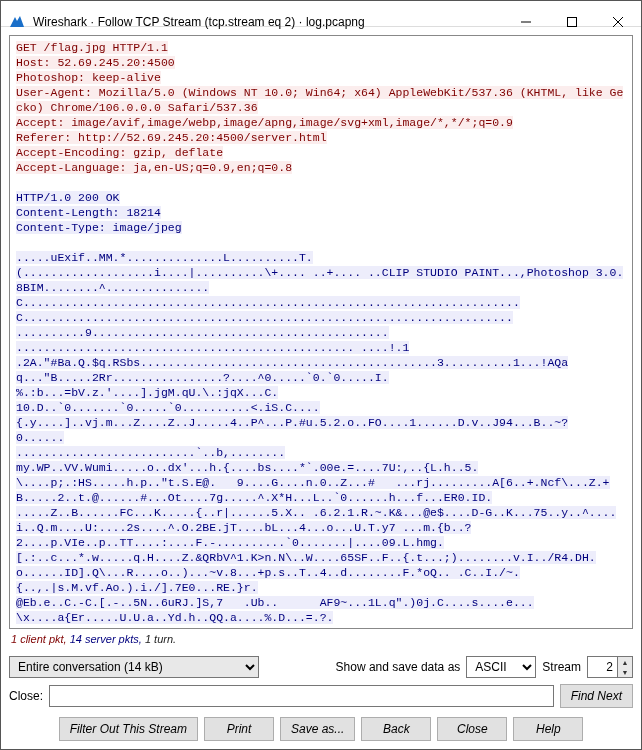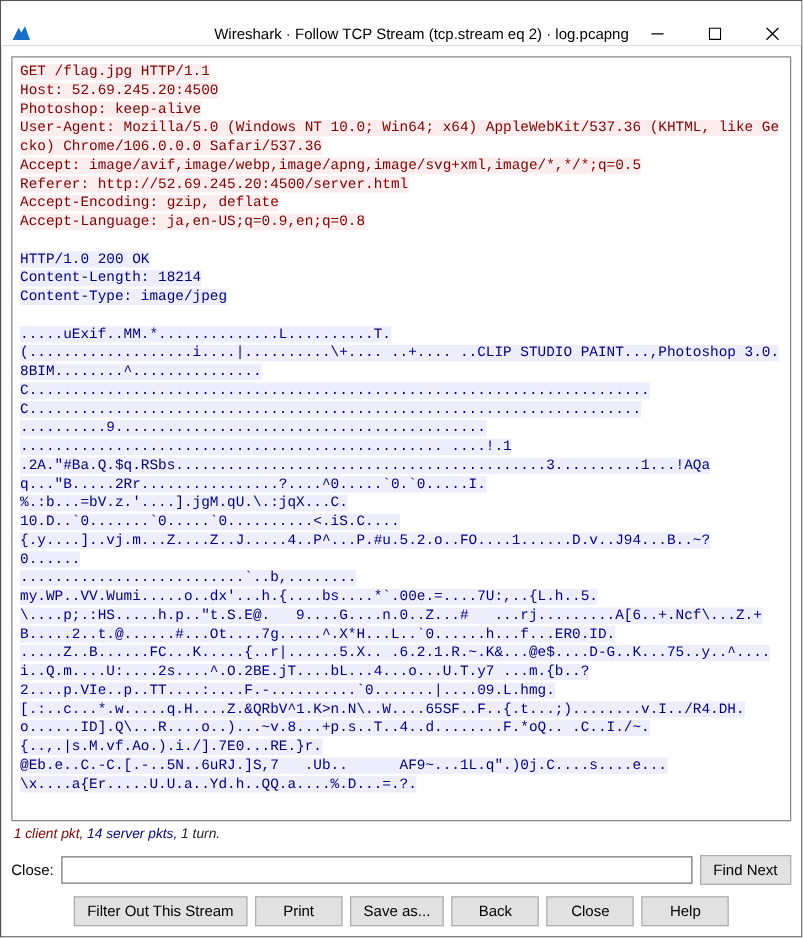--- a/index.html
+++ b/index.html
@@ -14,27 +14,26 @@
   }
   .window {
     width: 642px;
     height: 750px;
     background: #ffffff;
     border: 1px solid #555;
     display: flex;
     flex-direction: column;
   }
   .titlebar {
-    height: 36px;
+    height: 26px;
     display: flex;
     align-items: center;
     padding: 16px 0 0 8px;
     border-bottom: 1px solid #ddd;
     background: #ffffff;
-    text-align: right;
   }
   .titlebar .app-icon {
     width: 16px;
     height: 16px;
     margin-right: 8px;
     display: inline-flex;
     align-items: center;
     justify-content: center;
   }
   .titlebar .title {
@@ -145,20 +144,21 @@
   .btn {
     min-width: 70px;
     height: 24px;
     font-size: 12px;
     border: 1px solid #adadad;
     background: #e1e1e1;
     display: inline-flex;
     align-items: center;
     justify-content: center;
     padding: 0 10px;
+    font-style: italic;
   }
   .bottom-btns {
     display: flex;
     justify-content: center;
     gap: 6px;
     padding: 6px 0 0;
   }
   .lbl { white-space: nowrap; }
 </style>
 </head>
@@ -192,21 +192,21 @@
       </div>
     </div>
   </div>
 
   <div class="content-wrap">
 
     <div class="stream-box" id="stream-box"><span class="client">GET /flag.jpg HTTP/1.1</span>
 <span class="client">Host: 52.69.245.20:4500</span>
 <span class="client">Photoshop: keep-alive</span>
 <span class="client">User-Agent: Mozilla/5.0 (Windows NT 10.0; Win64; x64) AppleWebKit/537.36 (KHTML, like Gecko) Chrome/106.0.0.0 Safari/537.36</span>
-<span class="client">Accept: image/avif,image/webp,image/apng,image/svg+xml,image/*,*/*;q=0.5</span>
+<span class="client">Accept: image/avif,image/webp,image/apng,image/svg+xml,image/*,*/*;q=0.9</span>
 <span class="client">Referer: http://52.69.245.20:4500/server.html</span>
 <span class="client">Accept-Encoding: gzip, deflate</span>
 <span class="client">Accept-Language: ja,en-US;q=0.9,en;q=0.8</span>
 
 <span class="server">HTTP/1.0 200 OK</span>
 <span class="server">Content-Length: 18214</span>
 <span class="server">Content-Type: image/jpeg</span>
 
 <span class="server">.....uExif..MM.*..............L..........T.</span>
 <span class="server">(...................i....|..........\+.... ..+.... ..CLIP STUDIO PAINT...,Photoshop 3.0.8BIM........^...............C........................................................................C.......................................................................</span>
@@ -226,20 +226,38 @@
 <span class="server">{..,.|s.M.vf.Ao.).i./].7E0...RE.}r.</span>
 <span class="server">@Eb.e..C.-C.[.-..5N..6uRJ.]S,7   .Ub..      AF9~...1L.q".)0j.C....s....e...</span>
 <span class="server">\x....a{Er.....U.U.a..Yd.h..QQ.a....%.D...=.?.</span>
 
 </div>
 
     <div class="status-line">
       <span class="client-c">1 client pkt,</span><span class="server-c"> 14 server pkts,</span><span style="font-style:italic"> 1 turn.</span>
     </div>
 
+    <div class="row">
+      <select class="convo-select">
+        <option>Entire conversation (14 kB)</option>
+      </select>
+      <span style="flex:1"></span>
+      <span class="lbl">Show and save data as</span>
+      <select class="ascii-select">
+        <option>ASCII</option>
+      </select>
+      <span class="lbl">Stream</span>
+      <div class="stream-spin">
+        <input type="text" value="2" style="">
+        <div class="spin-btns">
+          <div>▲</div>
+          <div>▼</div>
+        </div>
+      </div>
+    </div>
 
     <div class="row">
       <span class="lbl">Close:</span>
       <input type="text" class="find-input" value="" style="">
       <div class="btn">Find Next</div>
     </div>
 
     <div class="bottom-btns">
       <div class="btn" style="min-width:120px">Filter Out This Stream</div>
       <div class="btn">Print</div>

